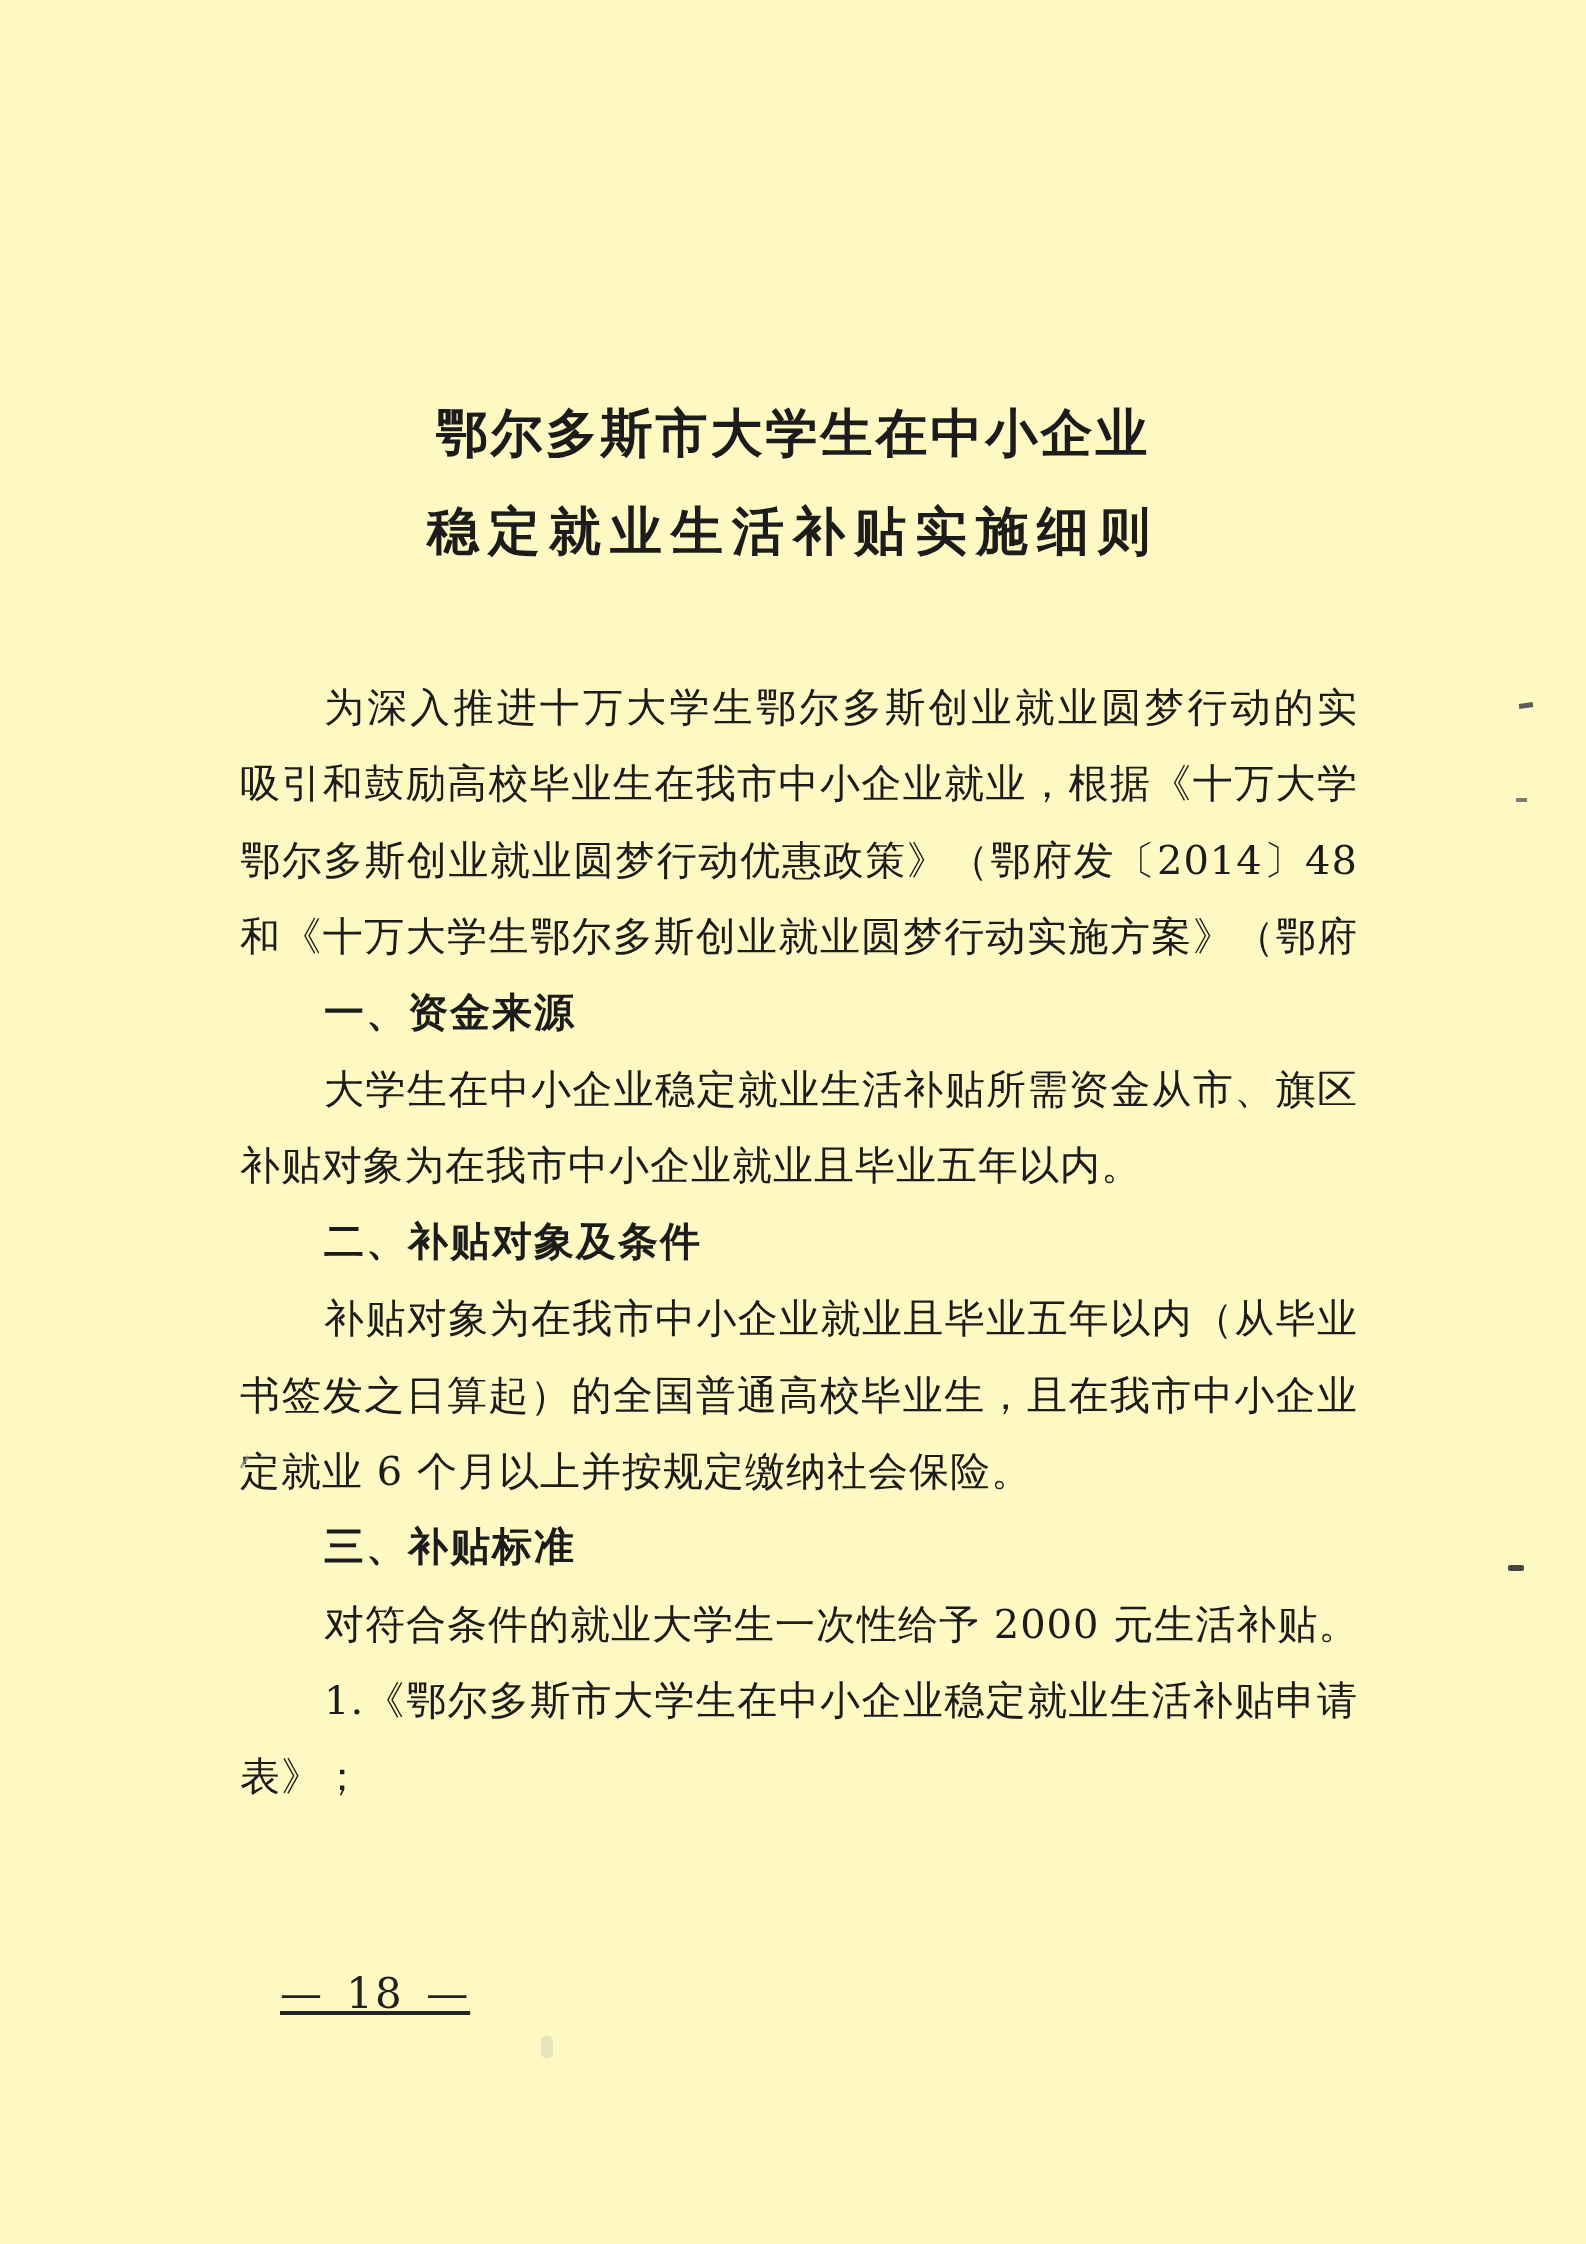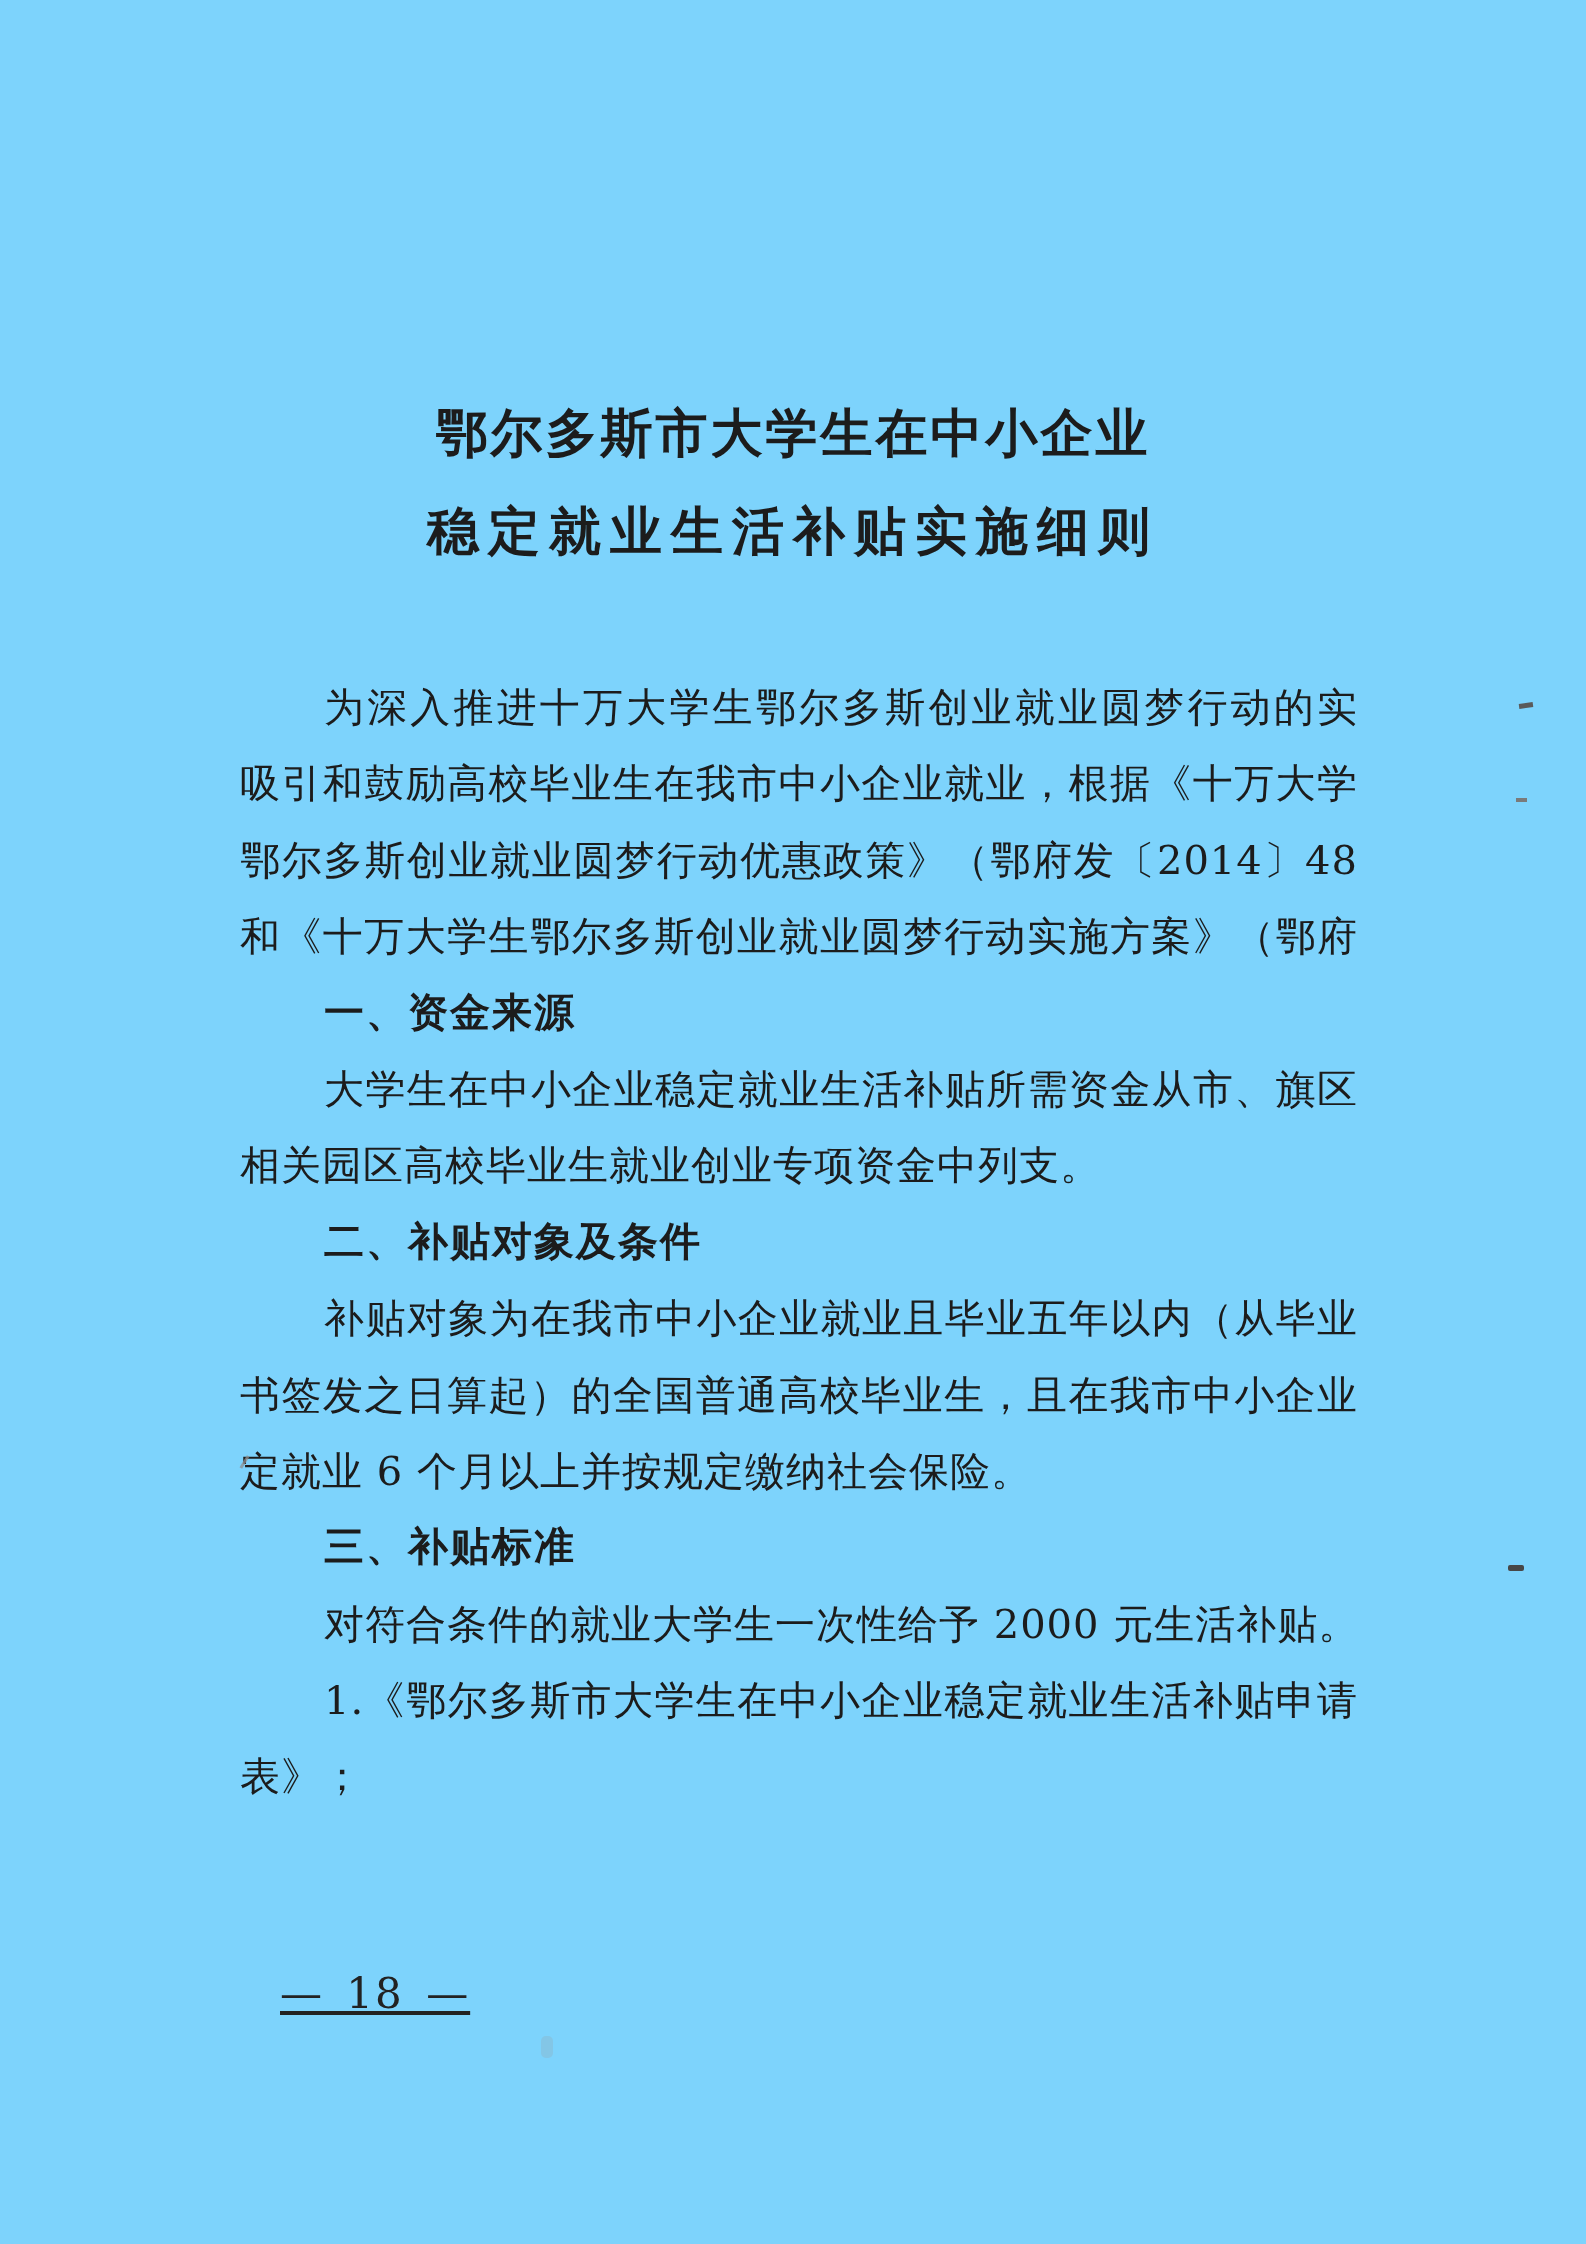--- a/index.html
+++ b/index.html
@@ -1,20 +1,20 @@
 <!DOCTYPE html>
 <html><head>
 <meta charset="utf-8">
 <style>
   html, body { margin: 0; padding: 0; background: #e8e8e8; }
   .page {
     position: relative;
     width: 1586px;
     height: 2244px;
-    background: #7dd3fc;
+    background: #fef9c3;
     font-family: "DejaVu Serif", "Liberation Serif", serif;
     color: #1c1c1c;
     overflow: hidden;
     margin: 0 auto;
   }
   .title-block {
     position: absolute;
     top: 384px;
     left: 0;
     width: 100%;
@@ -81,21 +81,21 @@
     <div class="title-line second">稳定就业生活补贴实施细则</div>
   </div>
 
   <div class="body-lines" id="body-lines">
       <div class="line indent fill">为深入推进十万大学生鄂尔多斯创业就业圆梦行动的实施，</div>
       <div class="line fill">吸引和鼓励高校毕业生在我市中小企业就业，根据《十万大学生</div>
       <div class="line fill">鄂尔多斯创业就业圆梦行动优惠政策》（鄂府发〔2014〕48 号）</div>
       <div class="line fill">和《十万大学生鄂尔多斯创业就业圆梦行动实施方案》（鄂府发</div>
       <div class="line heading indent">一、资金来源</div>
       <div class="line indent fill">大学生在中小企业稳定就业生活补贴所需资金从市、旗区或</div>
-      <div class="line">相关园区高校毕业生就业创业专项资金中列支。</div>
+      <div class="line">补贴对象为在我市中小企业就业且毕业五年以内。</div>
       <div class="line heading indent">二、补贴对象及条件</div>
       <div class="line indent fill">补贴对象为在我市中小企业就业且毕业五年以内（从毕业证</div>
       <div class="line fill">书签发之日算起）的全国普通高校毕业生，且在我市中小企业稳</div>
       <div class="line">定就业 6 个月以上并按规定缴纳社会保险。</div>
       <div class="line heading indent">三、补贴标准</div>
       <div class="line indent">对符合条件的就业大学生一次性给予 2000 元生活补贴。</div>
       <div class="line indent fill">1.《鄂尔多斯市大学生在中小企业稳定就业生活补贴申请</div>
       <div class="line">表》；</div>
     </div>
 

